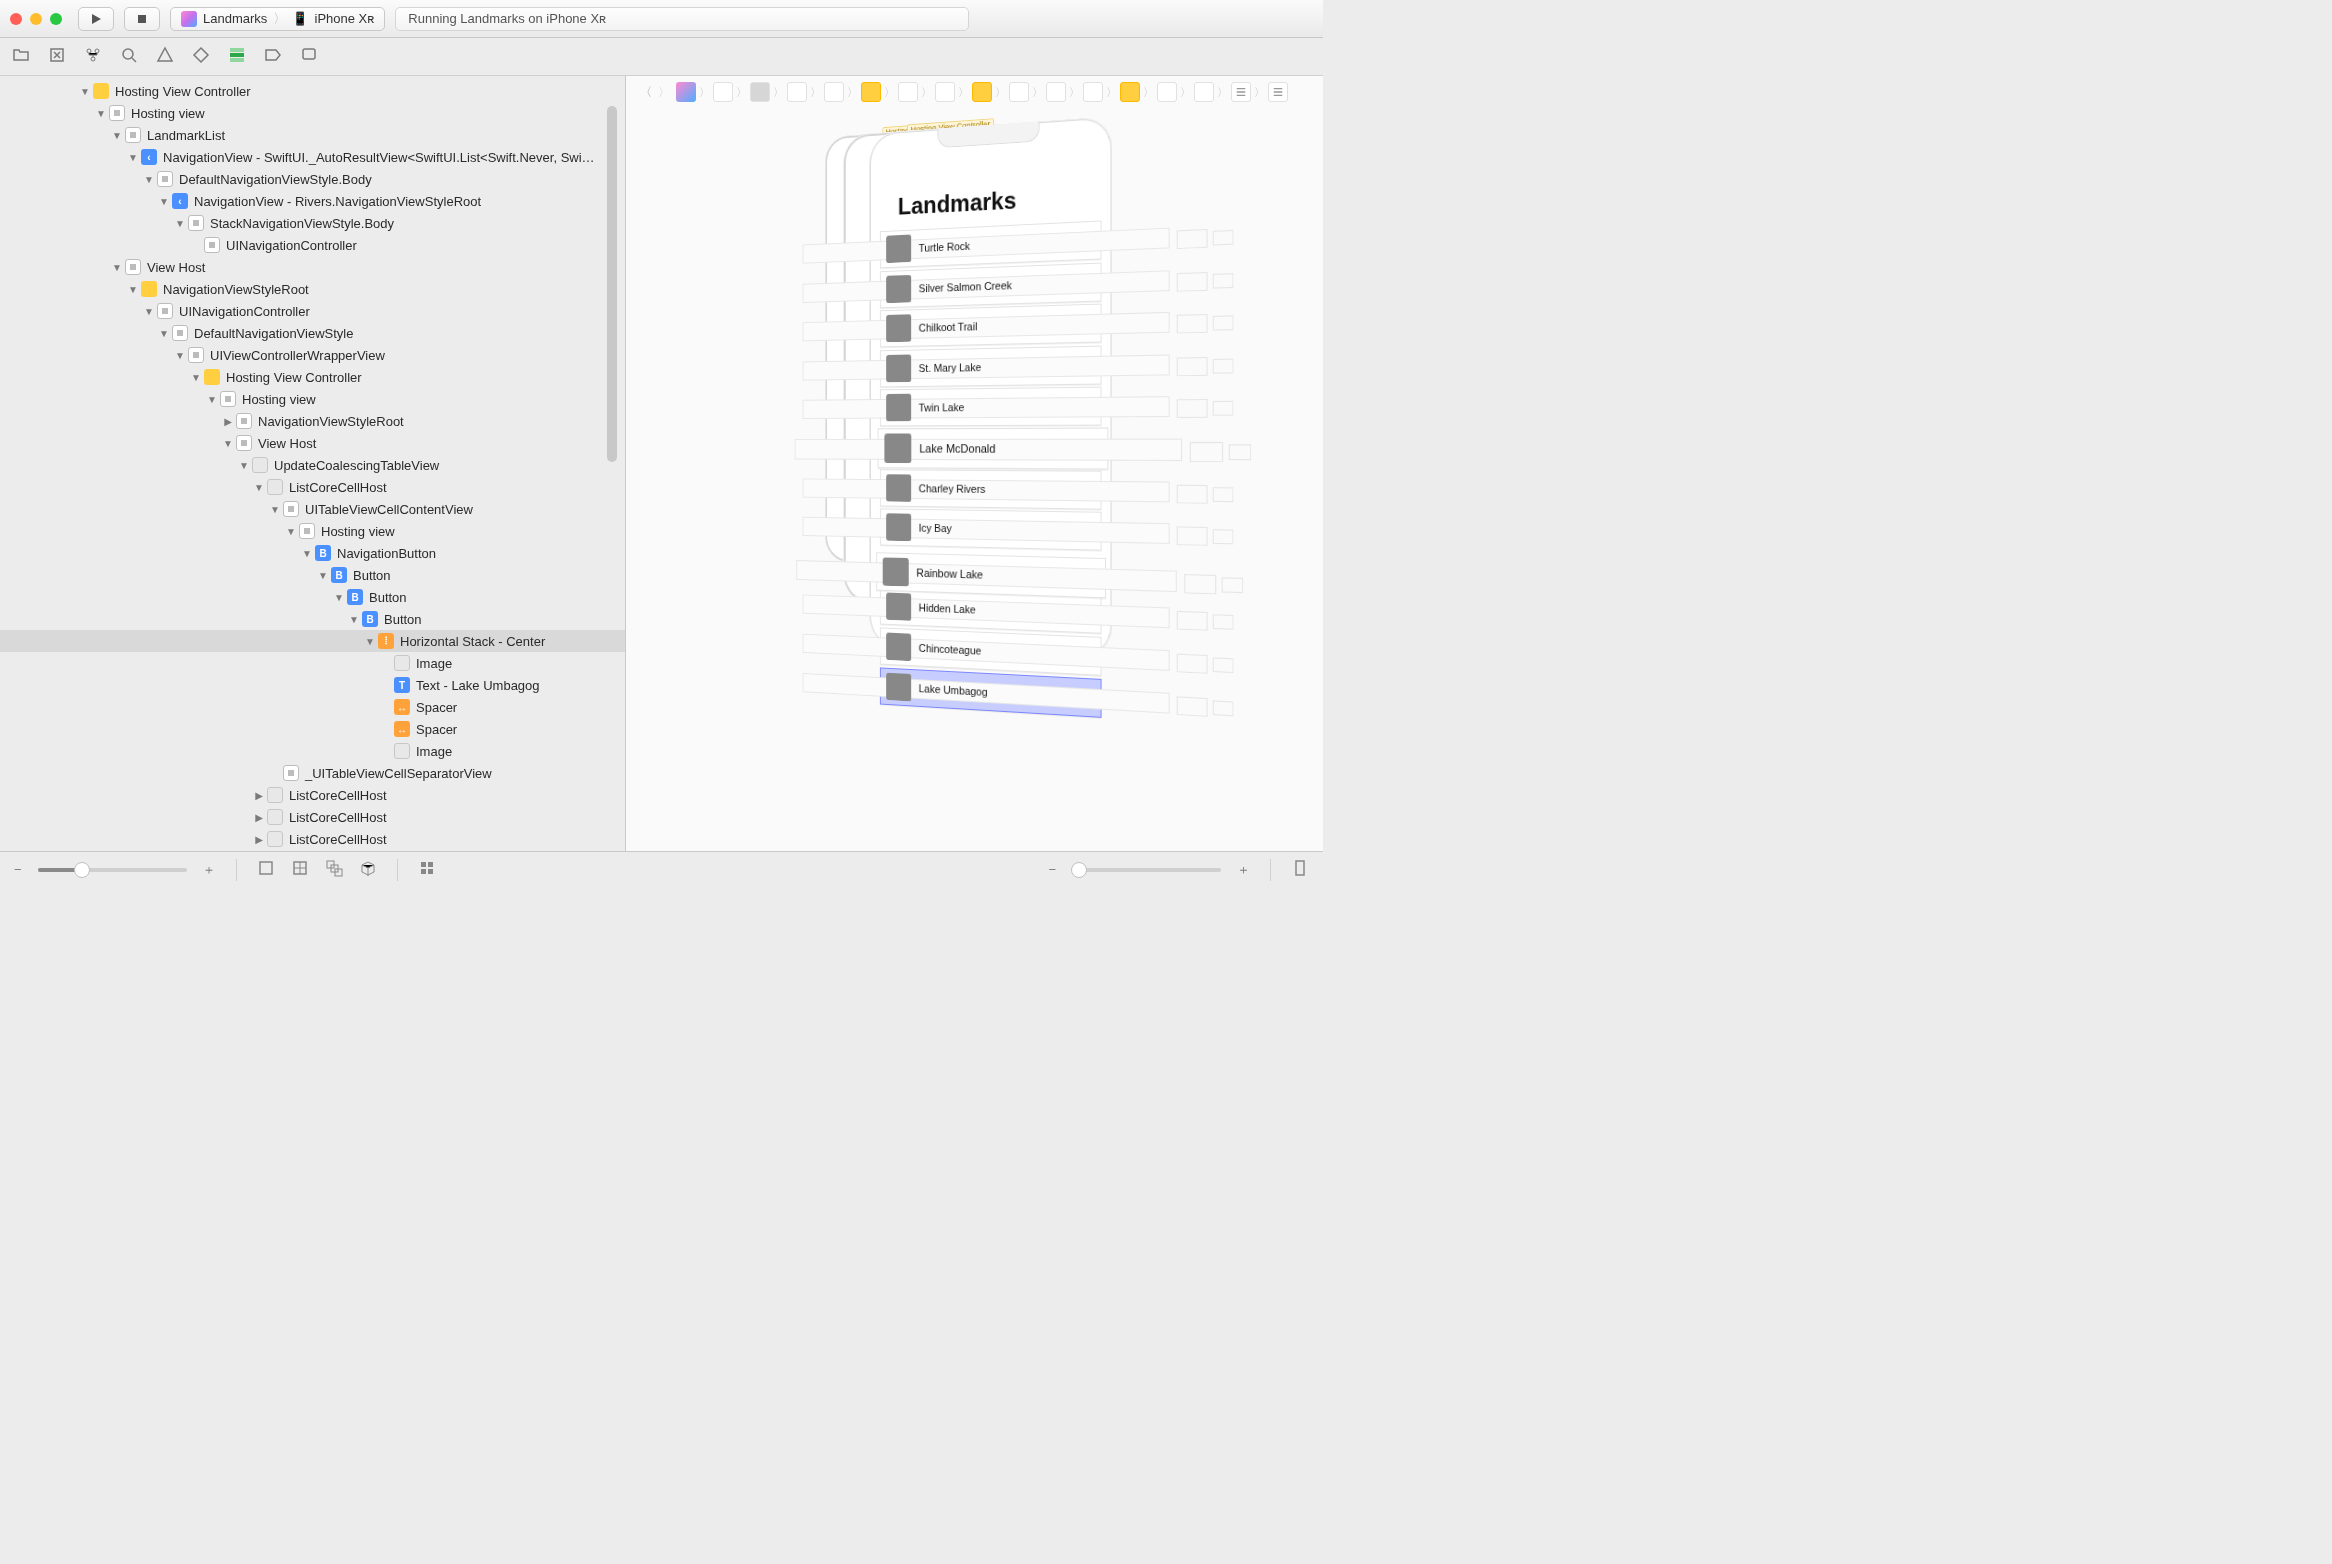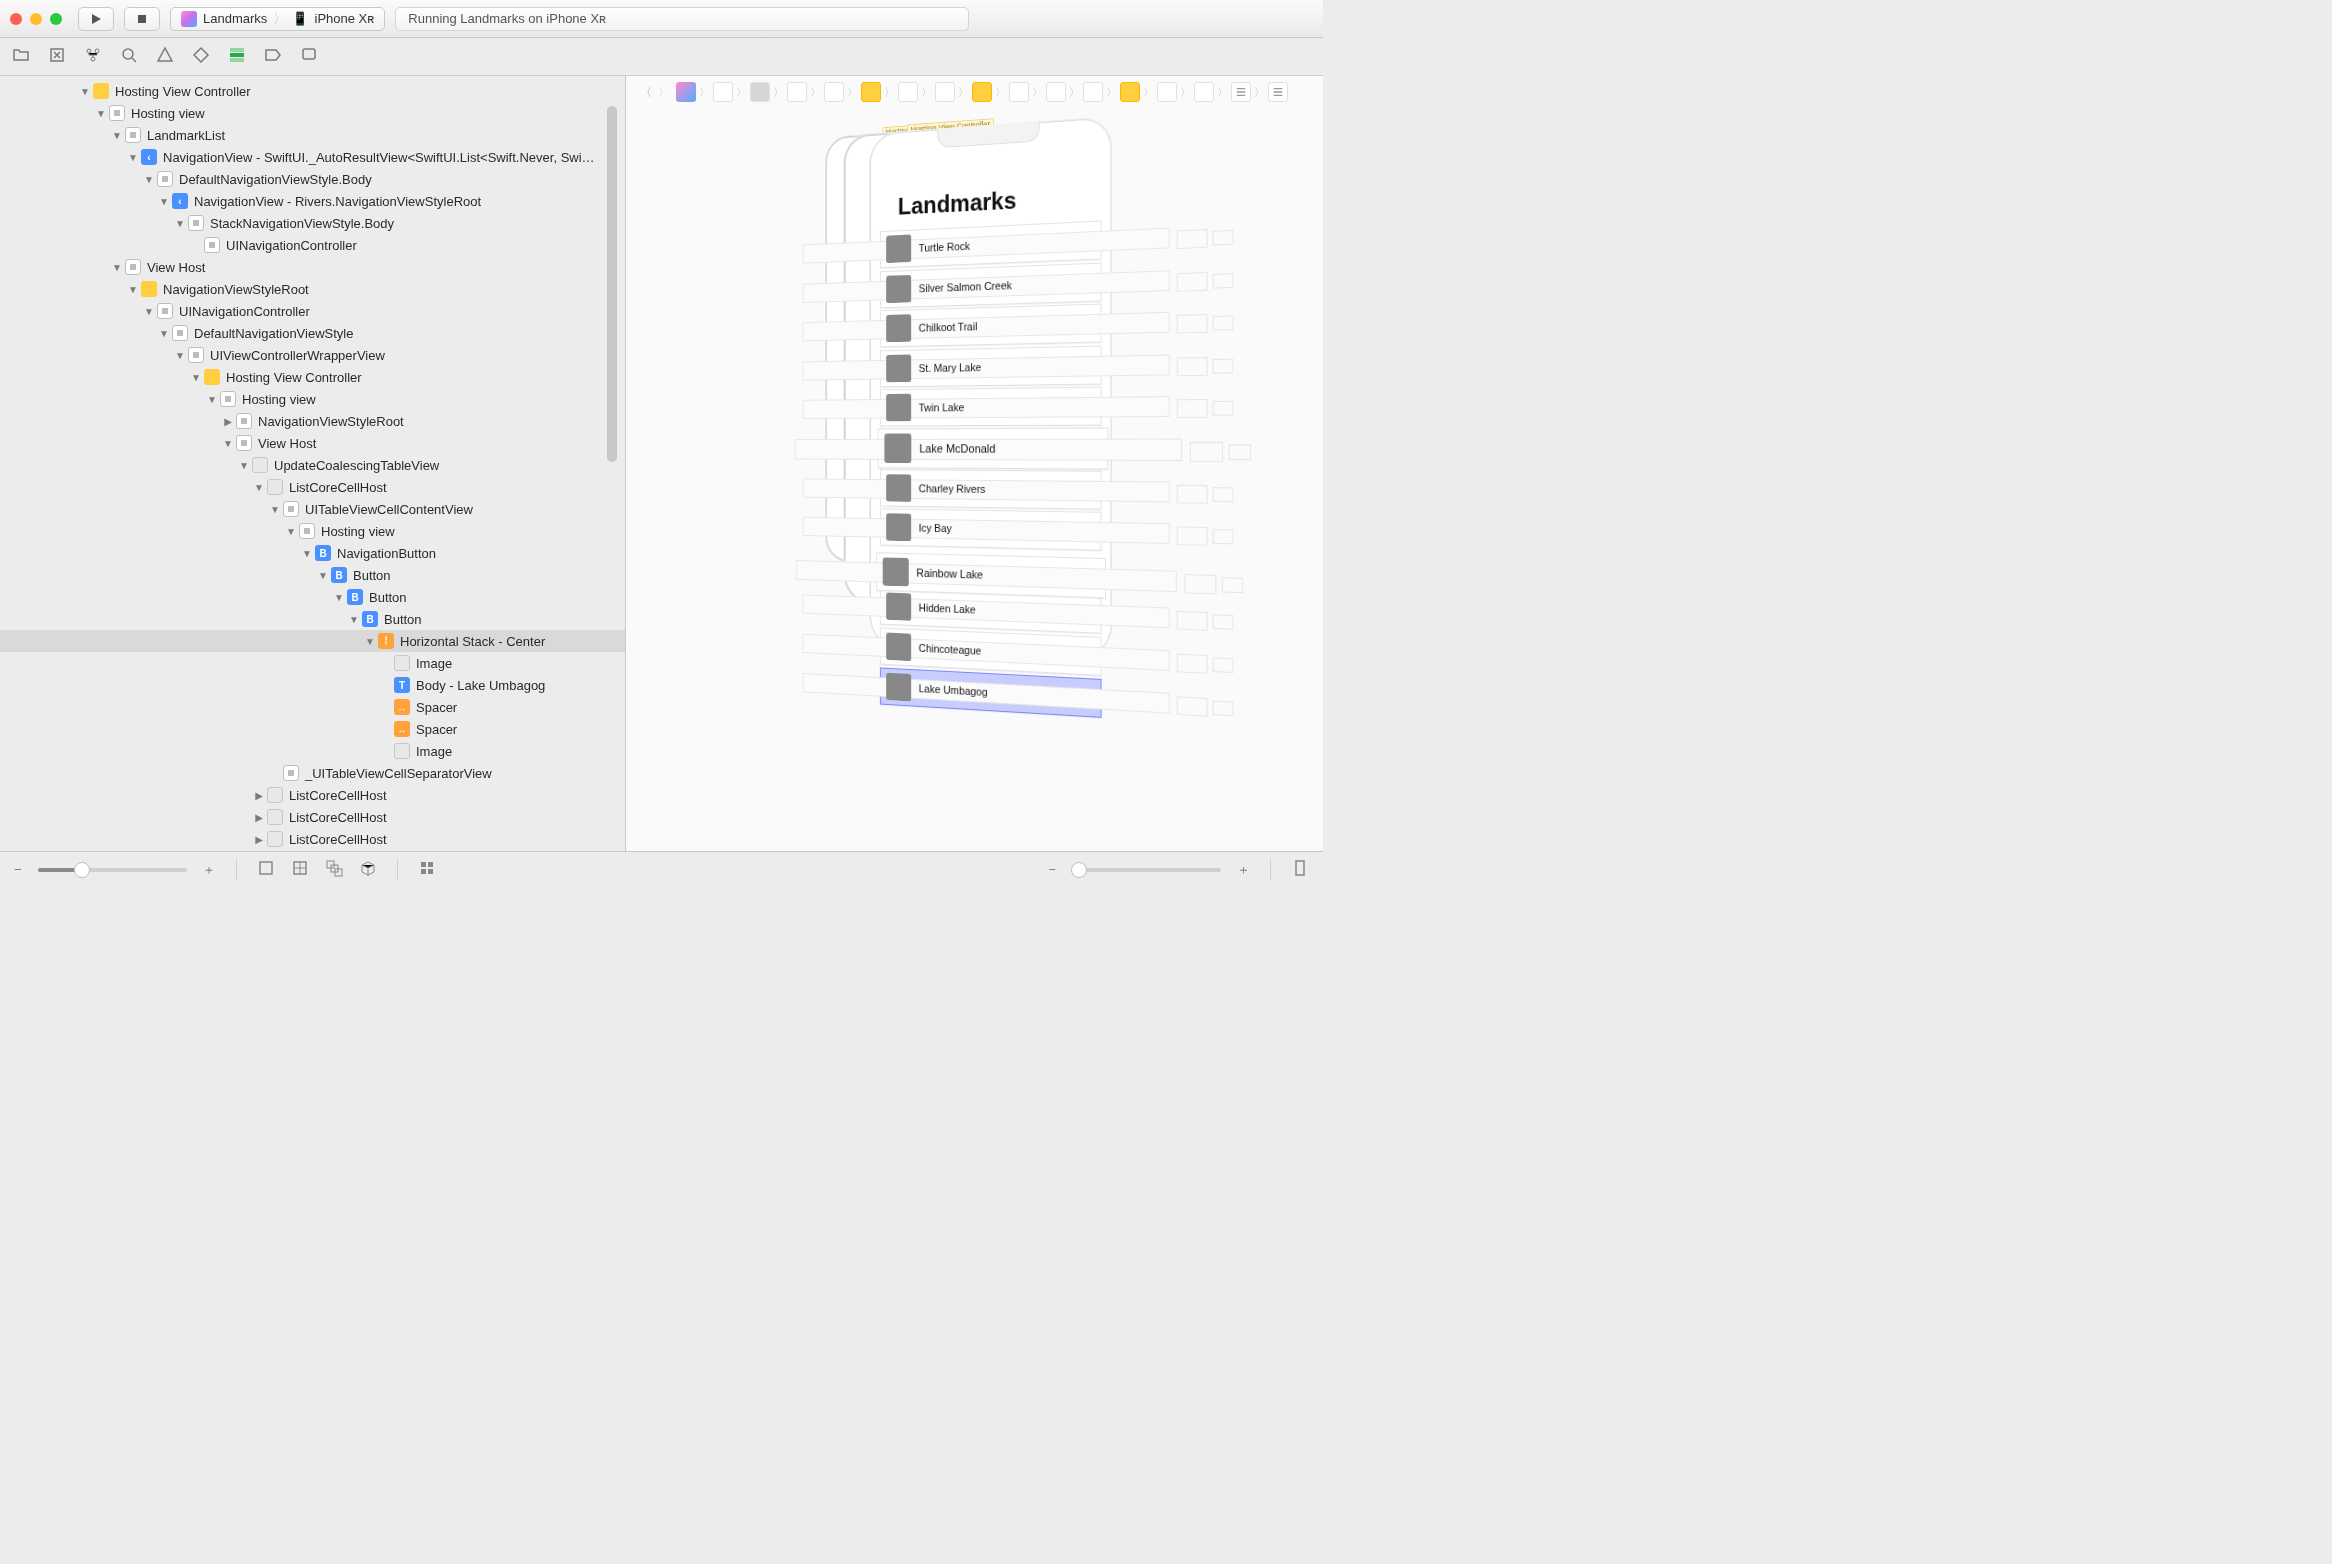--- a/index.html
+++ b/index.html
@@ -340,21 +340,21 @@
         <div class="row">
           <span class="pad" style="width: 380px;"></span>
           <span class="disc"></span>
           <span class="icn img"></span>
           <span class="lbl">Image</span>
         </div>
         <div class="row">
           <span class="pad" style="width: 380px;"></span>
           <span class="disc"></span>
           <span class="icn txt">T</span>
-          <span class="lbl">Body - Lake Umbagog</span>
+          <span class="lbl">Text - Lake Umbagog</span>
         </div>
         <div class="row">
           <span class="pad" style="width: 380px;"></span>
           <span class="disc"></span>
           <span class="icn spc">↔</span>
           <span class="lbl">Spacer</span>
         </div>
         <div class="row">
           <span class="pad" style="width: 380px;"></span>
           <span class="disc"></span>

